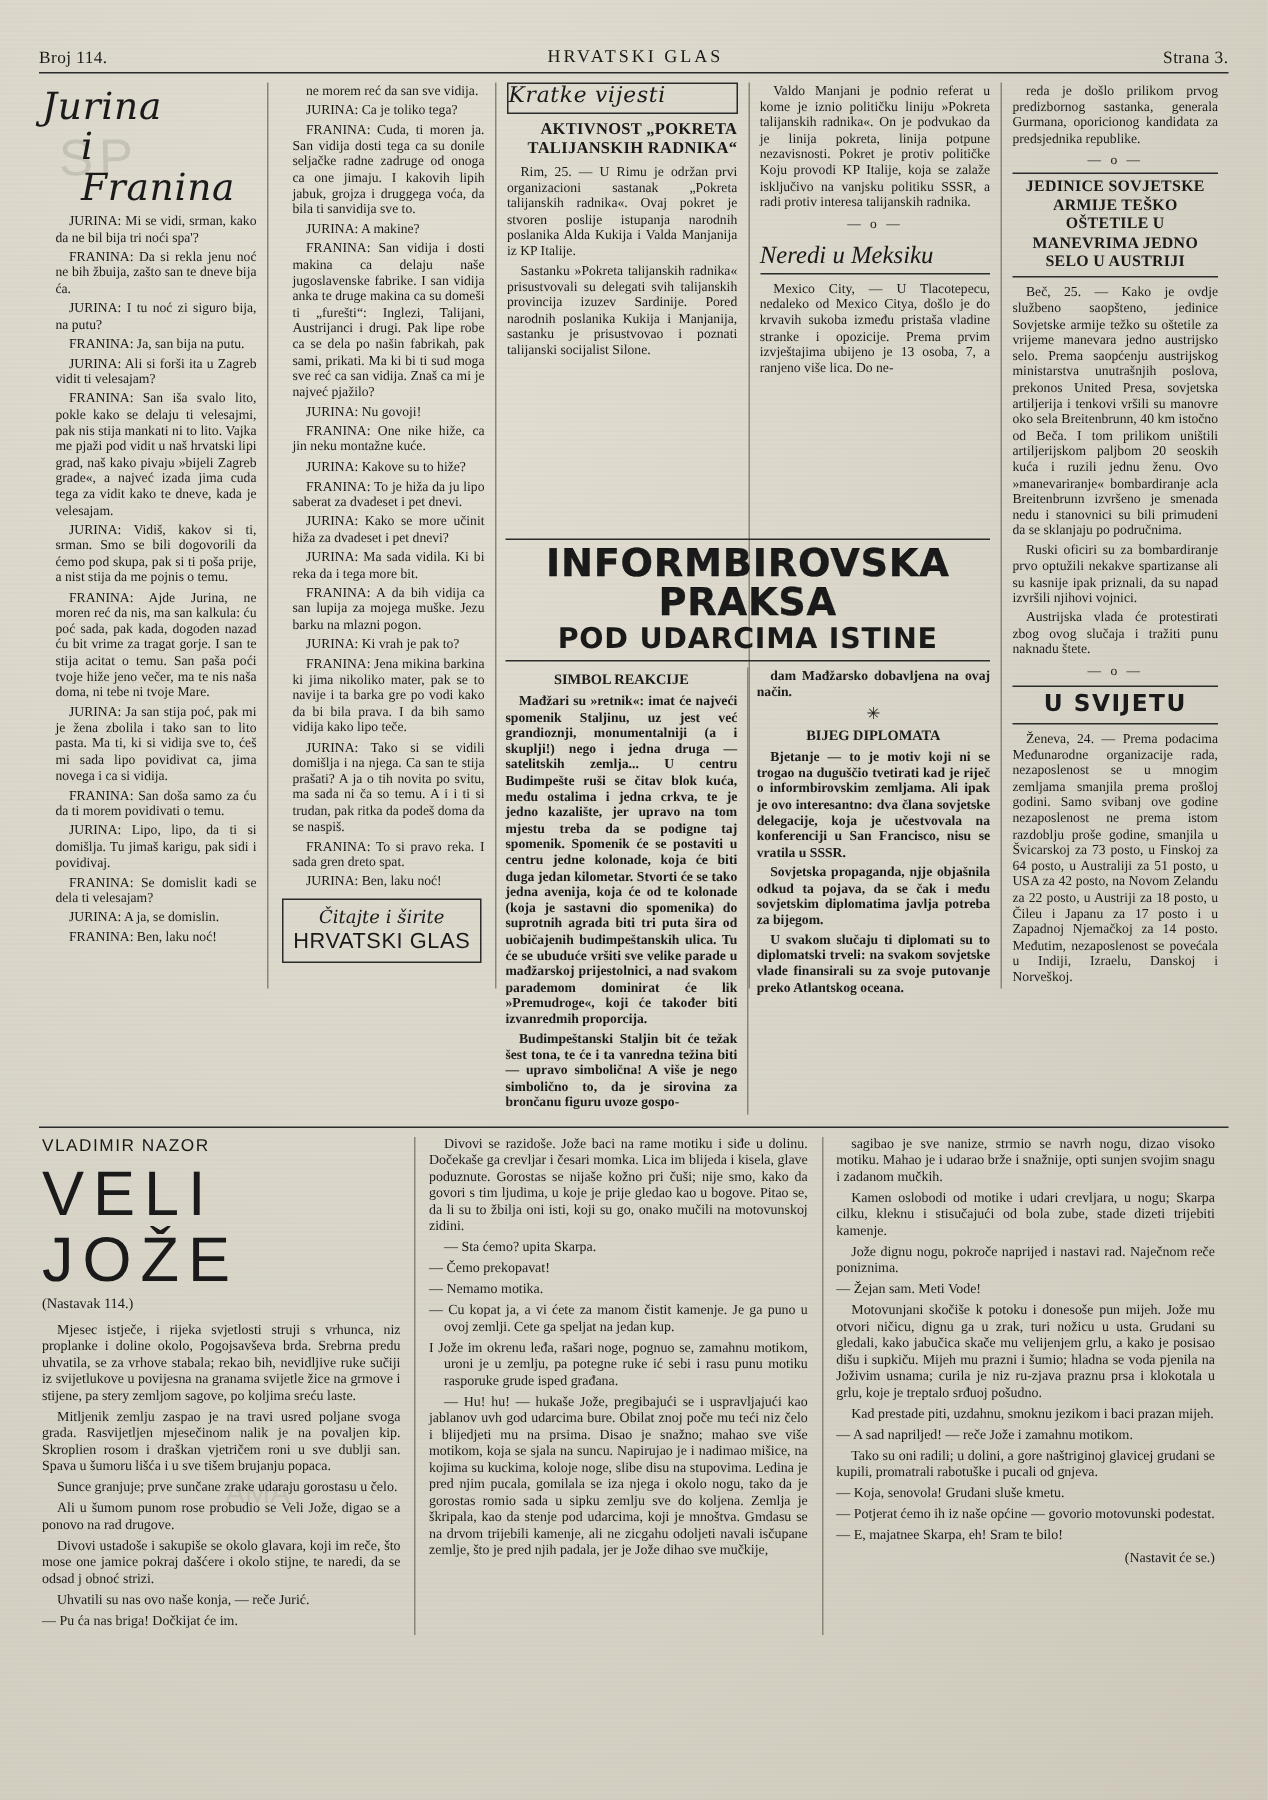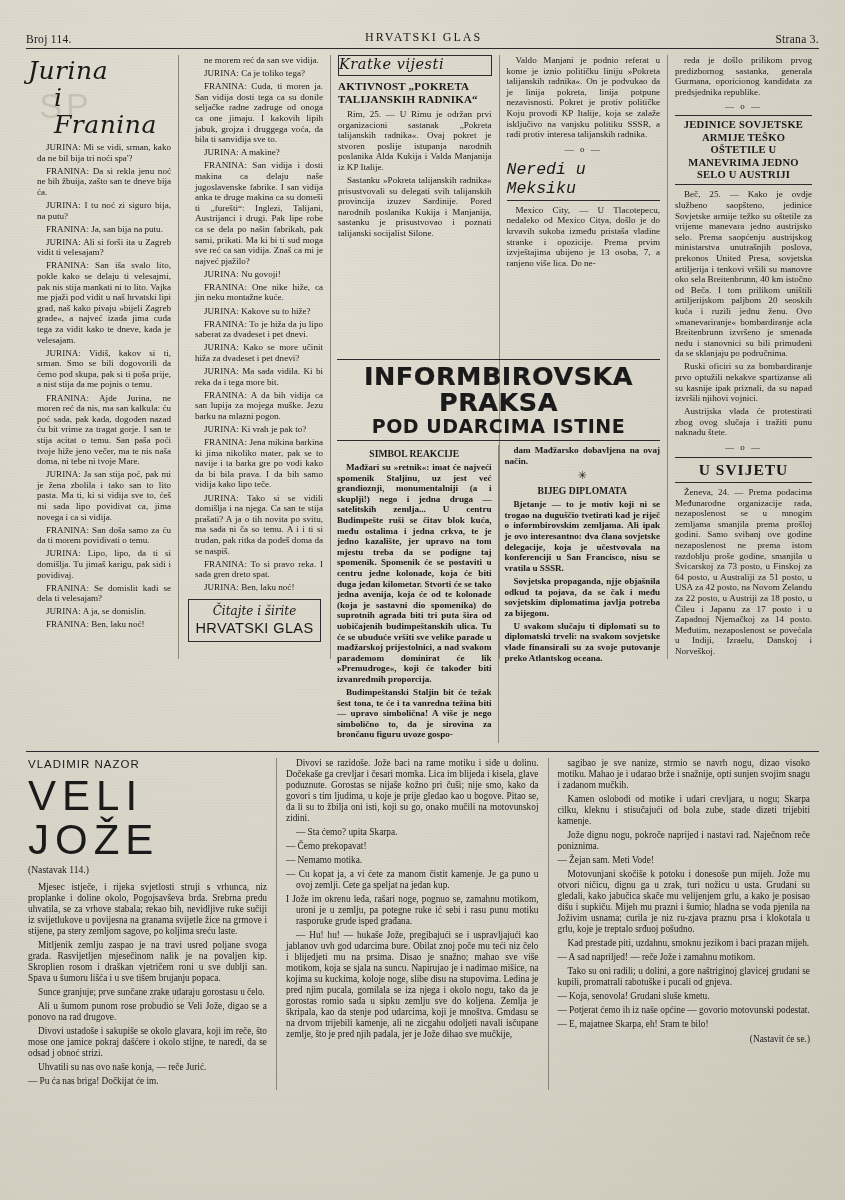--- a/index.html
+++ b/index.html
@@ -57,21 +57,21 @@
     border:1.4px solid #2b2b2b;
     text-align:left;
     font-family:"DejaVu Serif", serif;
     font-style:italic;
     font-size:14.5px;
     padding:0 0 3px 0;
     margin:0 0 4px 0;
     letter-spacing:.5px;
   }
   .subhead{
-    text-align:left;font-weight:bold;font-size:11px;line-height:12.5px;
+    text-align:right;font-weight:bold;font-size:11px;line-height:12.5px;
     margin:2px 0 4px 0;letter-spacing:.2px;
   }
   .smallcenter{text-align:center;font-size:9.6px;font-weight:bold;margin:3px 0;}
   .sep{text-align:center;font-size:9px;margin:4px 0;letter-spacing:2px;}
   .star{text-align:center;font-size:11px;margin:3px 0;}
   
   .banner{
     border-top:1.6px solid #2b2b2b;border-bottom:1.6px solid #2b2b2b;
     margin:6px 0 4px 0;padding:3px 0 4px 0;text-align:center;
   }
@@ -104,23 +104,23 @@
     text-align:center;font-weight:bold;font-size:10.6px;line-height:12.4px;
     padding:3px 2px;margin:4px 0 4px 0;letter-spacing:.2px;
   }
   .secbox2{
     font-family:"DejaVu Sans", sans-serif;
     font-weight:bold;text-align:center;line-height:17px;
     border-top:1.4px solid #2b2b2b;border-bottom:1.4px solid #2b2b2b;
     padding:3px 0 4px 0;margin:5px 0 4px 0;
   }
   .secbox2 .s1{font-size:14.5px;letter-spacing:.2px;}
-  .secbox2 .s2{font-size:15.5px;letter-spacing:1px;font-family:Liberation Serif, serif;}
+  .secbox2 .s2{font-size:15.5px;letter-spacing:1px;}
   .italhead{
-    font-family:Liberation Mono, monospace;font-style:italic;font-size:16.5px;
+    font-family:Liberation Serif, serif;font-style:italic;font-size:16.5px;
     border-bottom:1.2px solid #2b2b2b;padding-bottom:2px;margin:6px 0 4px 0;
   }
   
   .feature{
     margin-top:8px;border-top:1.8px solid #2b2b2b;padding-top:6px;
   }
   .fcols{display:grid;grid-template-columns:250px 1fr 1fr;gap:0;}
   .fcols .fc{padding:0 9px;border-left:1px solid #8a8578;}
   .fcols .fc:first-child{border-left:none;padding-left:2px;}
   .fcols p{font-size:9.3px;line-height:11px;text-align:justify;margin:0 0 3px 0;text-indent:10px;}

